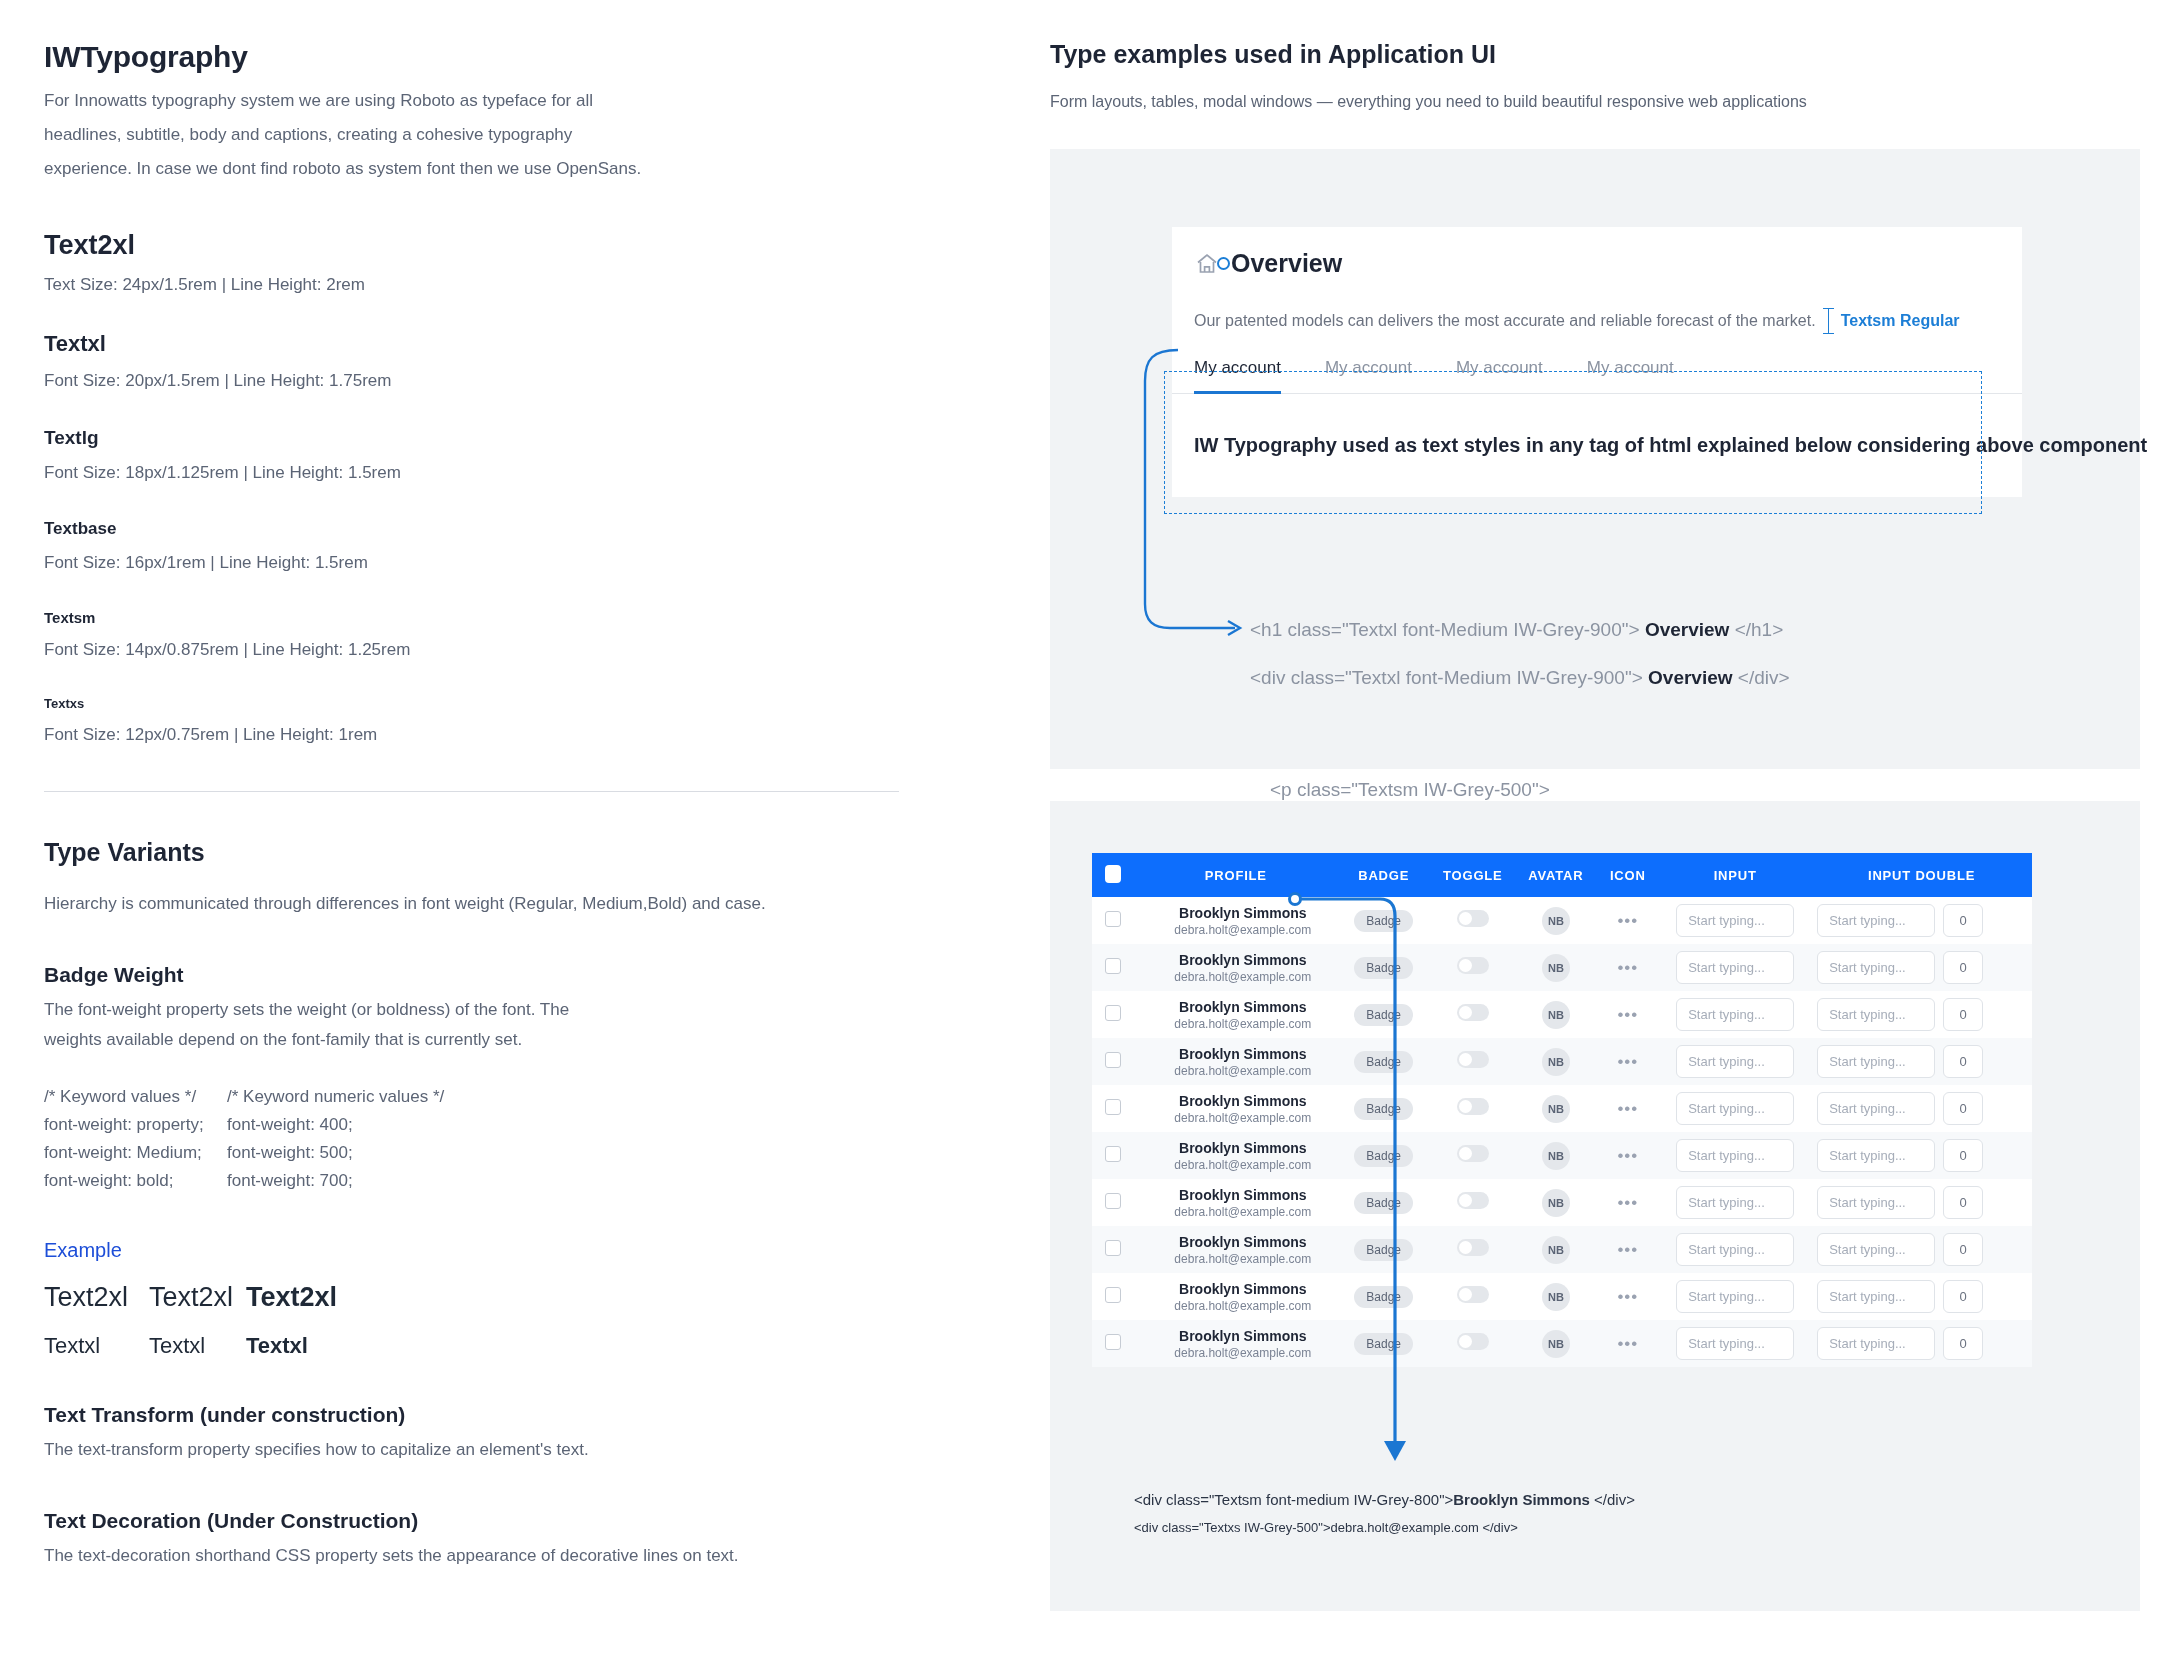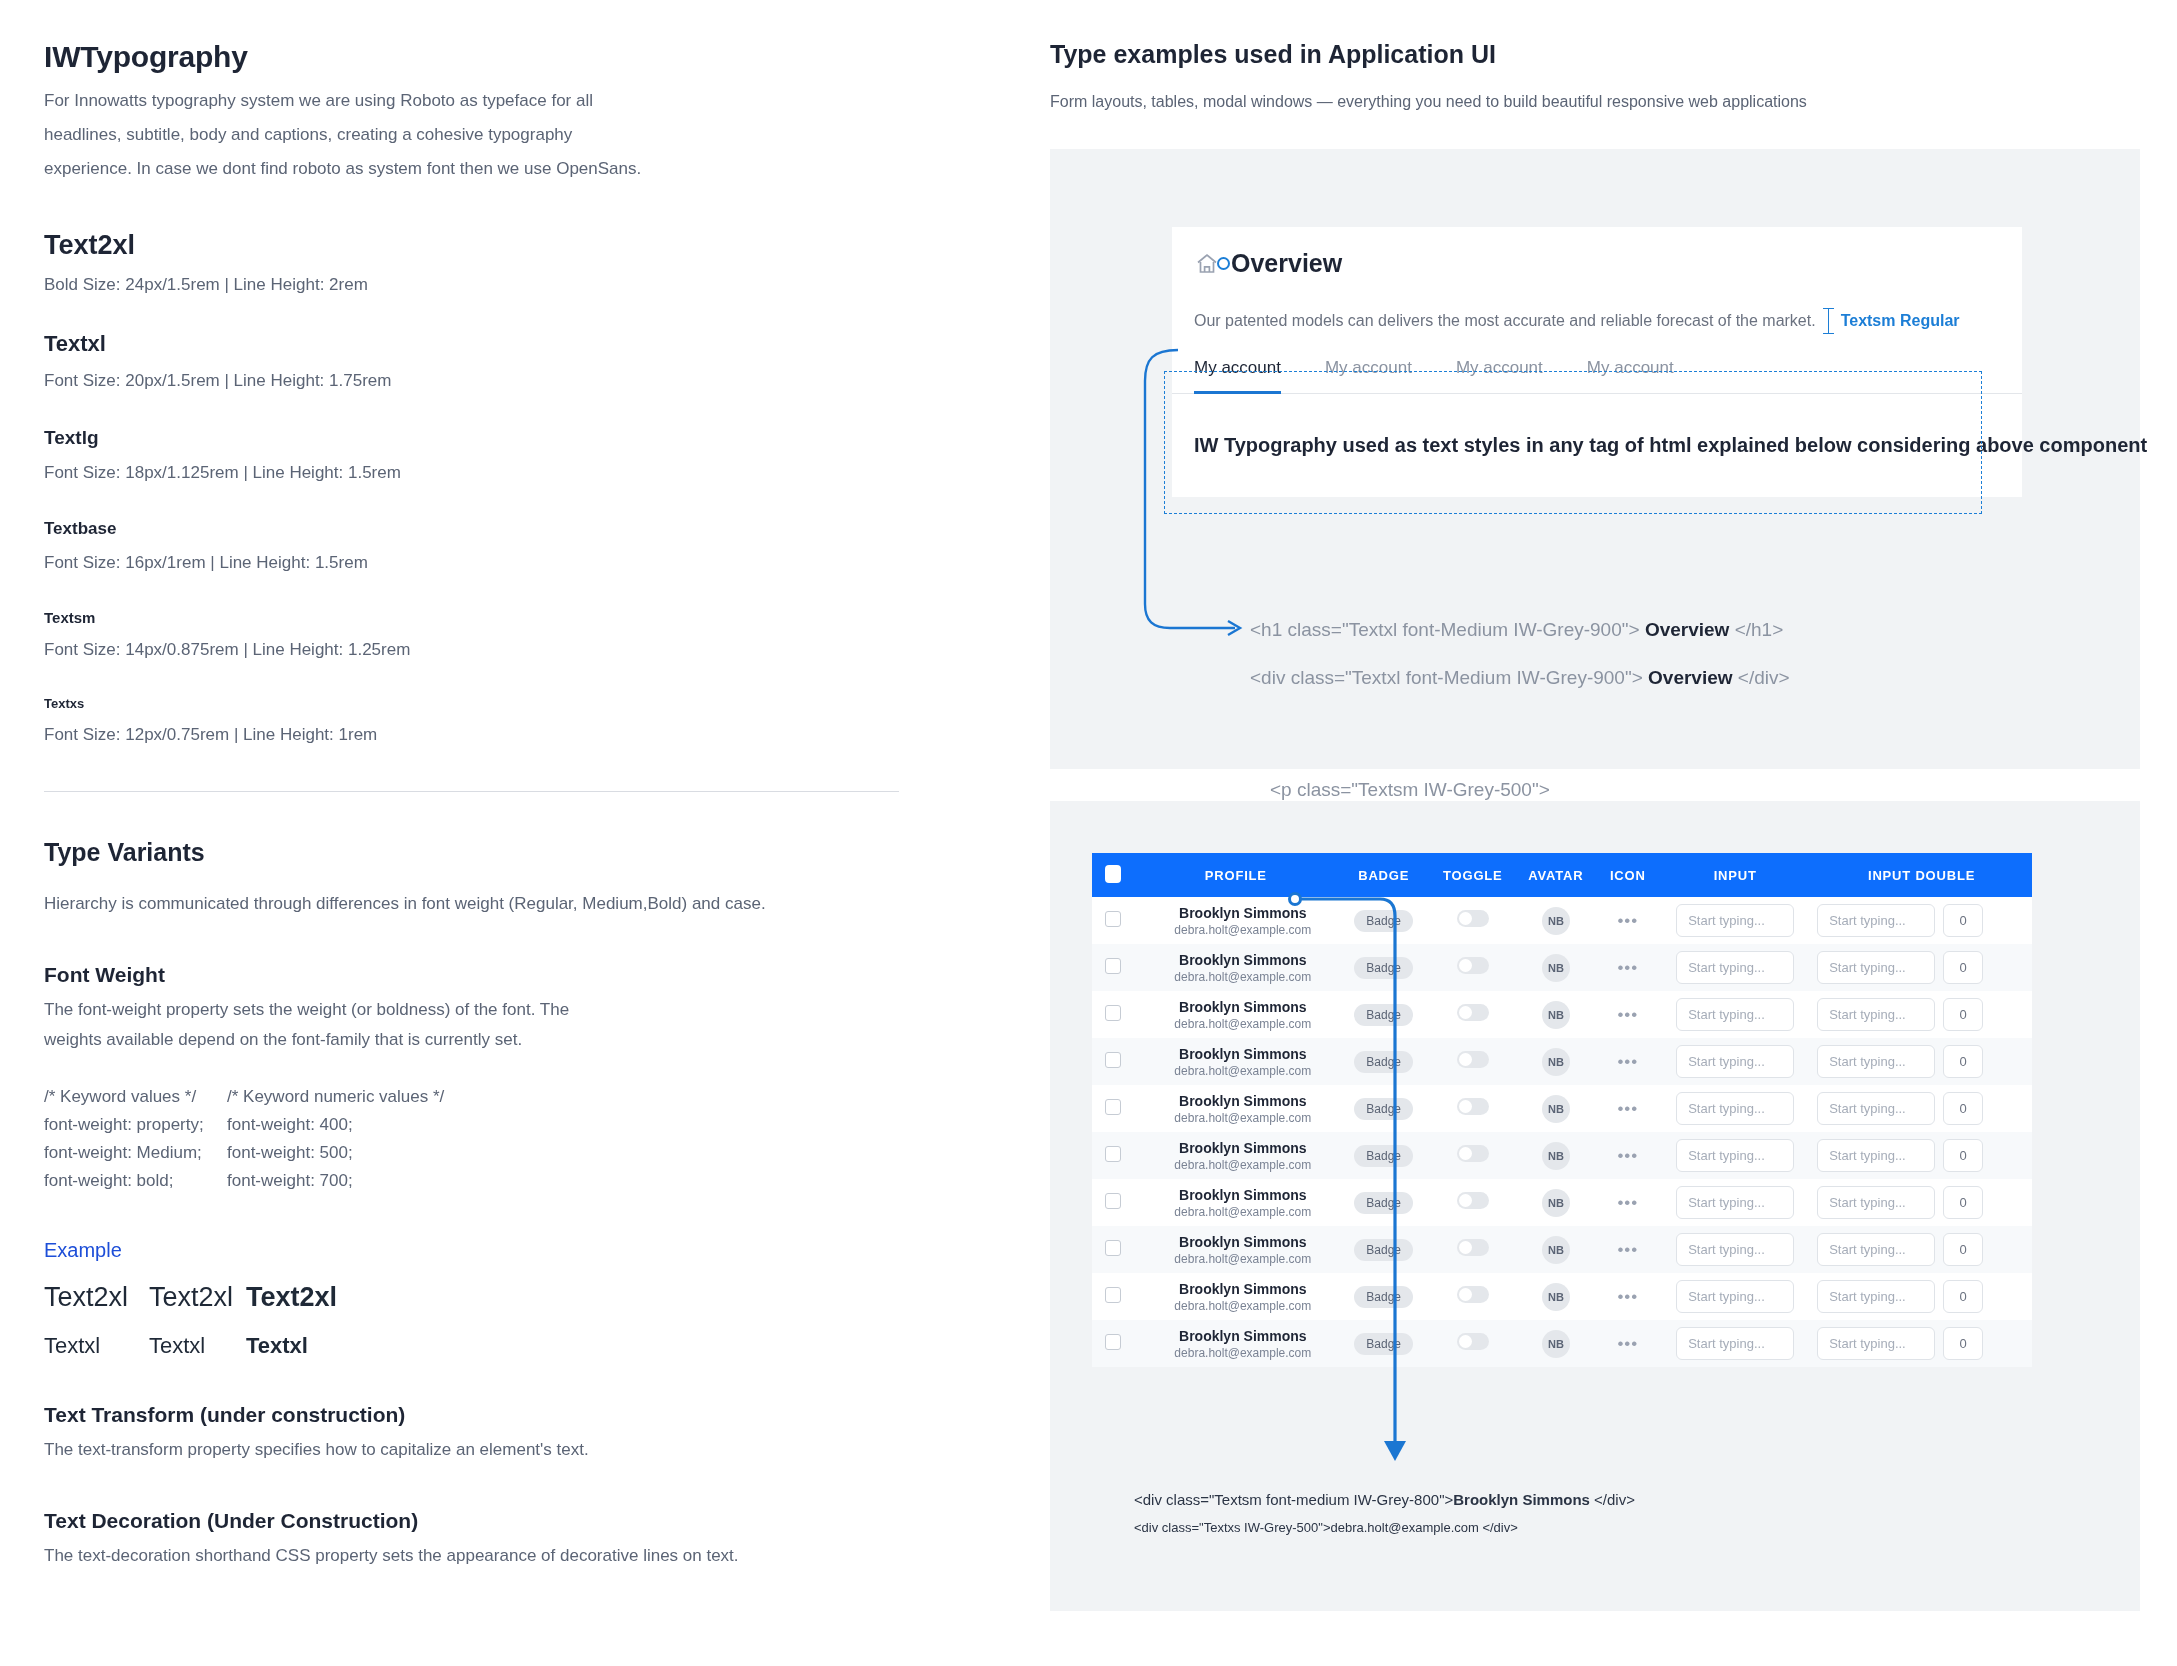--- a/index.html
+++ b/index.html
@@ -298,21 +298,21 @@
 
 <div class="page">
 
   <div class="left-col">
 
     <div class="doc-title">IWTypography</div>
     <div class="doc-intro">For Innowatts typography system we are using Roboto as typeface for all headlines, subtitle, body and captions, creating a cohesive typography experience. In case we dont find roboto as system font then we use OpenSans.</div>
 
     <div class="scale-block first">
       <div class="scale-name s2xl">Text2xl</div>
-      <div class="scale-meta">Bold Size: 24px/1.5rem | Line Height: 2rem</div>
+      <div class="scale-meta">Text Size: 24px/1.5rem | Line Height: 2rem</div>
     </div>
     <div class="scale-block">
       <div class="scale-name sxl">Textxl</div>
       <div class="scale-meta">Font Size: 20px/1.5rem | Line Height: 1.75rem</div>
     </div>
     <div class="scale-block">
       <div class="scale-name slg">Textlg</div>
       <div class="scale-meta">Font Size: 18px/1.125rem | Line Height: 1.5rem</div>
     </div>
     <div class="scale-block">
@@ -326,21 +326,21 @@
     <div class="scale-block">
       <div class="scale-name sxs">Textxs</div>
       <div class="scale-meta">Font Size: 12px/0.75rem | Line Height: 1rem</div>
     </div>
 
     <div class="divider"></div>
 
     <div class="section-title">Type Variants</div>
     <div class="section-sub">Hierarchy is communicated through differences in font weight (Regular, Medium,Bold) and case.</div>
 
-    <div class="sub-title">Font Weight</div>
+    <div class="sub-title">Badge Weight</div>
     <div class="para">The font-weight  property sets the weight (or boldness) of the font. The weights available depend on the font-family that is currently set.</div>
 
     <div class="code-cols">
       <div class="c1">
         <div>/* Keyword values */</div>
         <div>font-weight: property;</div>
         <div>font-weight: Medium;</div>
         <div>font-weight: bold;</div>
       </div>
       <div class="c2">

